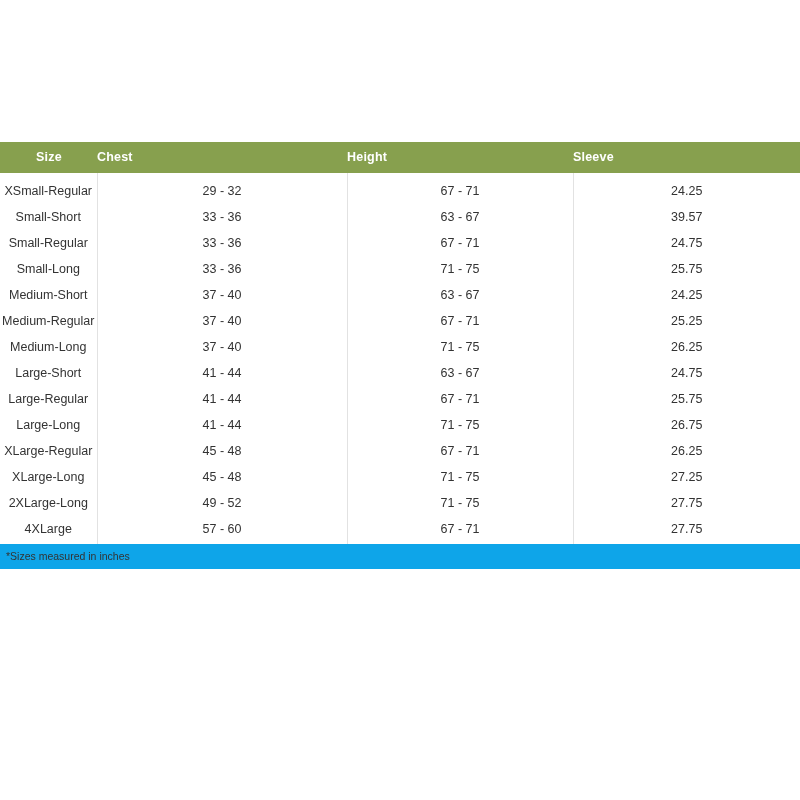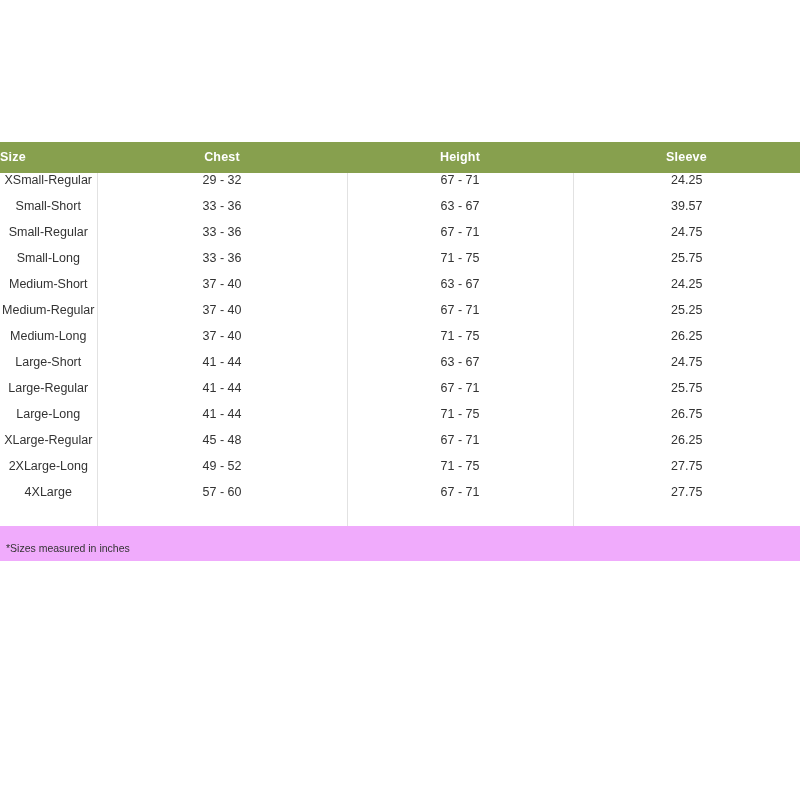--- a/index.html
+++ b/index.html
@@ -34,28 +34,29 @@
   table.chart col.c-size   { width: 97px; }
   table.chart col.c-chest  { width: 250px; }
   table.chart col.c-height { width: 226px; }
   table.chart col.c-sleeve { width: 227px; }
 
   table.chart thead th {
     background: #87a04e;
     color: #ffffff;
     font-size: 12.5px;
     font-weight: bold;
-    text-align: center;
+    text-align: left;
     padding: 8px 0 9px 0;
     border: none;
     letter-spacing: 0.2px;
   }
 
   table.chart thead th.th-size {
     text-align: left;
+    padding-left: 36px;
   }
 
   table.chart tbody td {
     font-size: 12.5px;
     color: #333333;
     text-align: center;
     padding: 6px 0 6px 0;
     height: 13px;
     background: #ffffff;
     border-right: 1px solid #e2e2e2;
@@ -64,32 +65,32 @@
   table.chart tbody td.col-sleeve {
     border-right: none;
     margin-left: 31px;
   }
 
   table.chart tbody tr td.col-size {
     color: #333333;
   }
 
   table.chart tbody tr:first-child td {
-    padding-top: 0;
+    padding-top: 11px;
   }
 
   table.chart tbody tr:last-child td {
-    padding-bottom: 27px;
+    padding-bottom: 8px;
   }
 
   #footnote {
-    background: #f0abfc;
+    background: #0ea5e9;
     color: #333333;
     font-size: 10.5px;
-    padding: 16px 0 7px 6px;
+    padding: 6px 0 7px 6px;
     width: 794px;
   }
 </style>
 </head>
 <body>
 
 <div id="page">
   <div id="size-chart">
     <table class="chart">
       <colgroup>
@@ -167,20 +168,26 @@
           <td class="col-height">71 - 75</td>
           <td class="col-sleeve">26.75</td>
         </tr>
         <tr>
           <td class="col-size">XLarge-Regular</td>
           <td class="col-chest">45 - 48</td>
           <td class="col-height">67 - 71</td>
           <td class="col-sleeve">26.25</td>
         </tr>
         <tr>
+          <td class="col-size">XLarge-Long</td>
+          <td class="col-chest">45 - 48</td>
+          <td class="col-height">71 - 75</td>
+          <td class="col-sleeve">27.25</td>
+        </tr>
+        <tr>
           <td class="col-size">2XLarge-Long</td>
           <td class="col-chest">49 - 52</td>
           <td class="col-height">71 - 75</td>
           <td class="col-sleeve">27.75</td>
         </tr>
         <tr>
           <td class="col-size">4XLarge</td>
           <td class="col-chest">57 - 60</td>
           <td class="col-height">67 - 71</td>
           <td class="col-sleeve">27.75</td>

